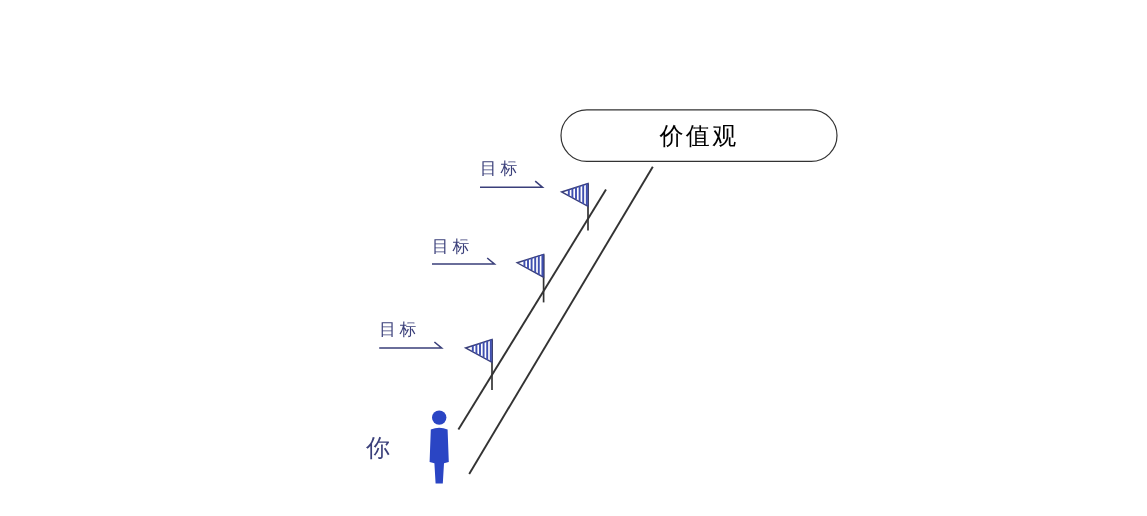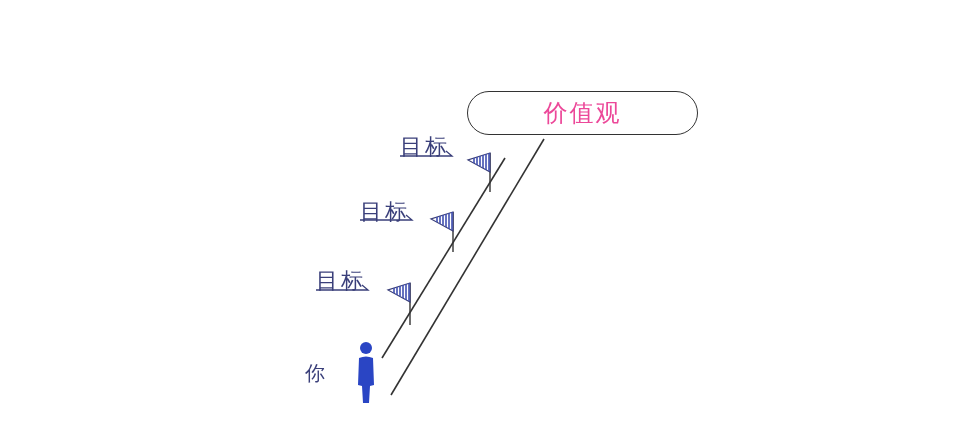--- a/index.html
+++ b/index.html
@@ -1,20 +1,20 @@
 <!DOCTYPE html>
 <html><head>
   <meta charset="utf-8">
   <style>
     html, body { margin: 0; padding: 0; background: #ffffff; }
     body { width: 956px; height: 430px; position: relative; overflow: hidden; font-family: "DejaVu Sans", sans-serif; }
     #canvas { position: absolute; left: 0; top: 0; }
-    .label { position: absolute; font-family: "DejaVu Sans", sans-serif; color: #3a3f7a; font-size: 22px; letter-spacing: 3px; white-space: nowrap; }
+    .label { position: absolute; font-family: "DejaVu Sans", sans-serif; color: #3a3f7a; font-size: 14px; letter-spacing: 3px; white-space: nowrap; }
     .values-box { position: absolute; left: 467px; top: 91px; width: 231px; height: 44px; border: 1.6px solid #333; border-radius: 24px; box-sizing: border-box; display: flex; align-items: center; justify-content: center; }
-    .values-box span { color: #ec4899; font-size: 24px; letter-spacing: 2px; }
+    .values-box span { color: #000000; font-size: 20px; letter-spacing: 2px; }
   </style>
 </head>
 <body>
 
 <svg id="canvas" width="956" height="430" viewBox="0 0 956 430">
 
   <line x1="382" y1="358" x2="505" y2="158" stroke="#333" stroke-width="1.6"></line>
   <line x1="391" y1="395" x2="544" y2="139" stroke="#333" stroke-width="1.6"></line>
 
   <g>

